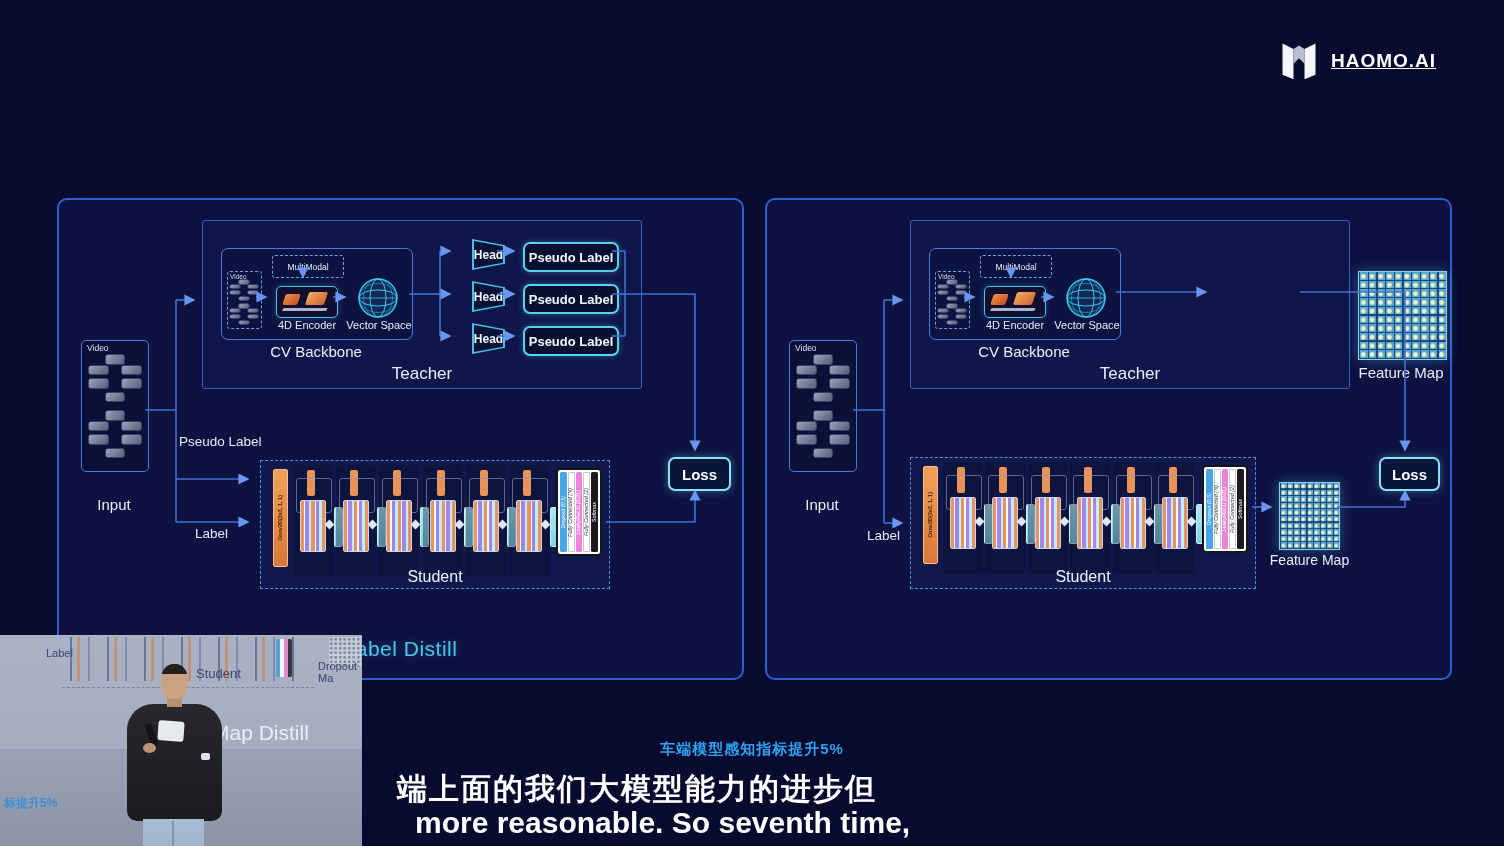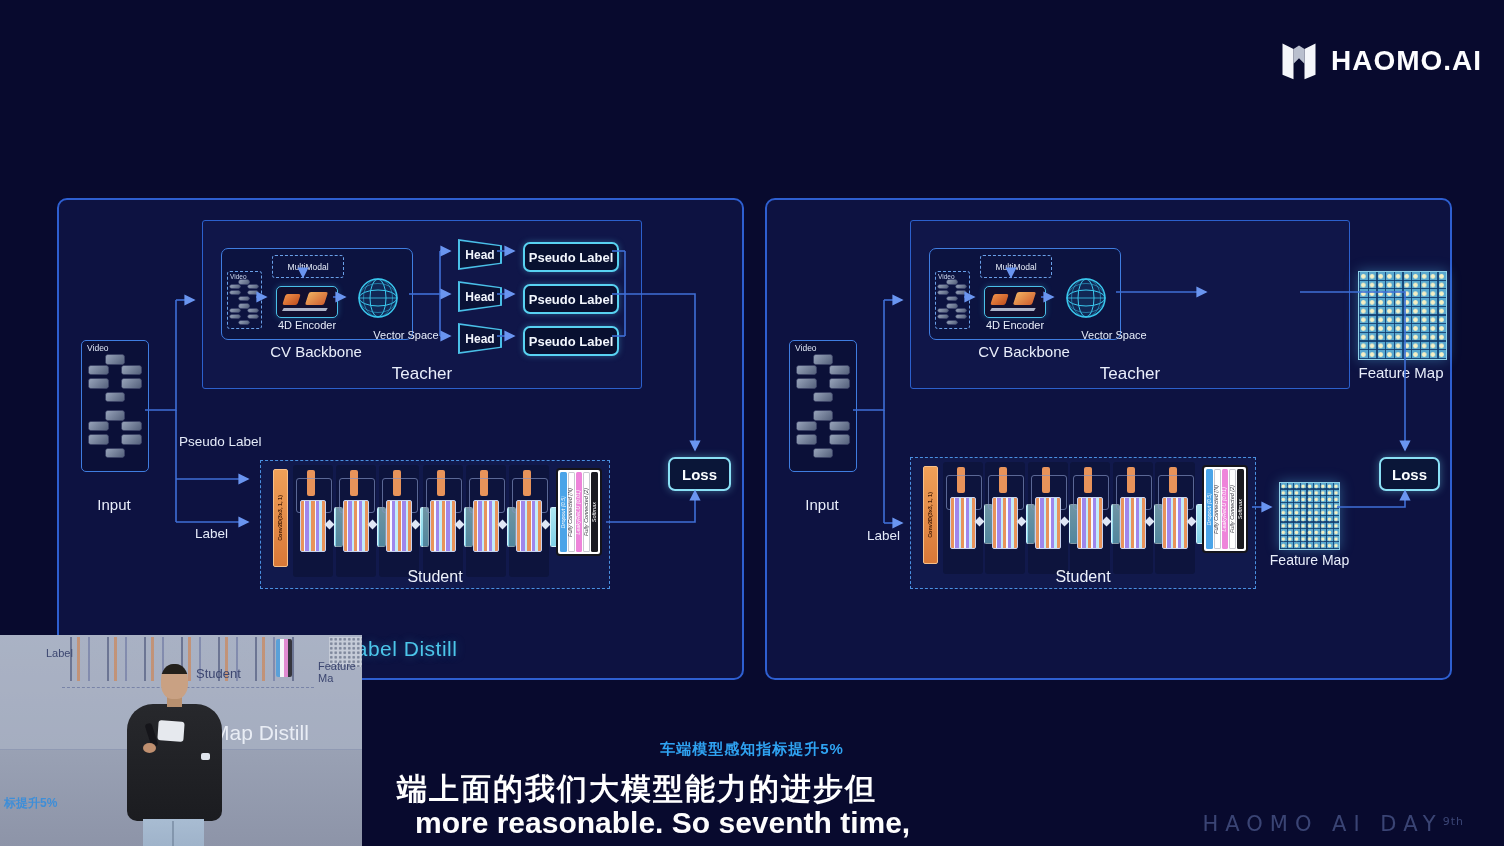--- a/index.html
+++ b/index.html
@@ -2,21 +2,21 @@
 <html style="--background: #080a2e; --panel-border: #2e5fd0; --accent-cyan: #4cc6ea; --line-blue: #3f6fd6; --subtitle-blue: #2fa3f2; --box-cyan: #58d2f2;"><head>
 <meta charset="utf-8">
 <style>
   html,body{margin:0;padding:0;background:#04051c;}
   .stage{position:relative;width:1504px;height:846px;background:var(--background,#080a2e);overflow:hidden;
          font-family:"Liberation Sans",sans-serif;color:#eef2fa;}
 
   
   .title{position:absolute;left:65px;top:40px;font-size:28px;font-weight:700;letter-spacing:1.5px;color:#f4f7fd;}
   .logo{position:absolute;left:1277px;top:38px;display:flex;align-items:center;gap:10px;}
-  .logo-text{font-size:28px;font-weight:700;letter-spacing:1px;color:#fdfdff;}
+  .logo-text{font-size:19px;font-weight:700;letter-spacing:1px;color:#fdfdff;text-decoration:underline;}
 
   
   .panel{position:absolute;top:198px;width:683px;height:478px;border:2px solid var(--panel-border,#2e5fd0);
          border-radius:10px;background:#0d1241;}
   .p-left{left:57px;} .p-right{left:765px;}
 
   .teacher-box{position:absolute;left:143px;top:20px;width:438px;height:167px;border:1.5px solid #2c60cc;
                background:rgba(22,32,92,.30);border-radius:3px;}
   .teacher-label{position:absolute;bottom:4px;left:0;width:100%;text-align:center;font-size:17px;color:#e9eefb;}
 
@@ -36,24 +36,24 @@
   .mm-box{position:absolute;left:50px;top:6px;width:70px;height:21px;border:1px dashed #6aa0e8;border-radius:3px;
           display:flex;align-items:center;justify-content:center;font-size:8.5px;color:#e7edf9;}
   .enc-box{position:absolute;left:54px;top:37px;width:60px;height:30px;border:1.5px solid #4ac0e8;border-radius:5px;
            background:#110f2f;overflow:hidden;box-shadow:0 0 6px rgba(70,190,235,.30);}
   .enc-box i{position:absolute;display:block;}
   .g1{left:7px;top:7px;width:15px;height:11px;background:linear-gradient(135deg,#f09048,#c05020);transform:skewX(-18deg);border-radius:2px;}
   .g2{left:30px;top:5px;width:19px;height:13px;background:linear-gradient(135deg,#f0b060,#d06030);transform:skewX(-18deg);border-radius:2px;}
   .g3{left:6px;top:21px;width:44px;height:2.5px;background:rgba(225,236,252,.75);transform:skewX(-30deg);}
   .enc-label{position:absolute;left:40px;top:70px;width:90px;text-align:center;font-size:11px;color:#e7edf9;}
   .vec-globe{position:absolute;left:134px;top:27px;width:44px;height:44px;}
-  .vec-label{position:absolute;left:112px;top:80px;width:90px;text-align:center;font-size:11px;color:#e7edf9;padding-left:27px;}
-
-  
-  .head{position:absolute;left:255px;width:44px;height:31px;}
+  .vec-label{position:absolute;left:112px;top:70px;width:90px;text-align:center;font-size:11px;color:#e7edf9;}
+
+  
+  .head{position:absolute;left:269px;width:33px;height:31px;}
   .h0{top:18px;} .h1{top:60px;} .h2{top:102px;}
   .head-fill{position:absolute;inset:0;background:#4ac0e8;clip-path:polygon(0 0,100% 20%,100% 80%,0 100%);}
   .head-core{position:absolute;inset:2px;background:#0a1236;clip-path:polygon(0 0,100% 19%,100% 81%,0 100%);}
   .head-text{position:absolute;inset:0;display:flex;align-items:center;justify-content:center;font-size:12px;font-weight:700;color:#f2f6fd;}
   .pseudo{position:absolute;left:320px;width:92px;height:26px;border:2px solid var(--box-cyan,#58d2f2);border-radius:7px;
           background:#081030;display:flex;align-items:center;justify-content:center;font-size:13px;font-weight:700;color:#f2f6fd;
           box-shadow:0 0 6px rgba(88,210,242,.35);}
   .q0{top:21px;} .q1{top:63px;} .q2{top:105px;}
 
   
@@ -535,36 +535,33 @@
 
   <div class="pip">
     <i class="pip-screen"></i>
     <i class="pip-strip"></i>
     <i class="pip-strip-end"></i>
     <i class="pip-fm"></i>
     <i class="pip-dash"></i>
     <i class="pip-hline"></i>
     <span class="pip-text pt-label">Label</span>
     <span class="pip-text pt-student">Student</span>
-    <span class="pip-text pt-fma">Feature Ma</span>
+    <span class="pip-text pt-fma">Dropout Ma</span>
     <span class="pip-text pt-mapdistill">Map Distill</span>
     <span class="pip-text pt-metric">标提升5%</span>
     <span class="pip-person">
       <i class="pp-body"></i>
       <i class="pp-neck"></i>
       <i class="pp-head"></i>
       <i class="pp-badge"></i>
       <i class="pp-mic"></i>
       <i class="pp-hand"></i>
       <i class="pp-watch"></i>
       <i class="pp-jeans"></i>
       <i class="pp-seam"></i>
     </span>
   </div>
 
   <div class="sub-highlight">车端模型感知指标提升5%</div>
   <div class="sub-line1">端上面的我们大模型能力的进步但</div>
   <div class="sub-line2">more reasonable. So seventh time,</div>
-  <div class="watermark">
-    <span>HAOMO AI DAY</span><span class="edition">9th</span>
-  </div>
 
 </div>
 
 </body></html>

